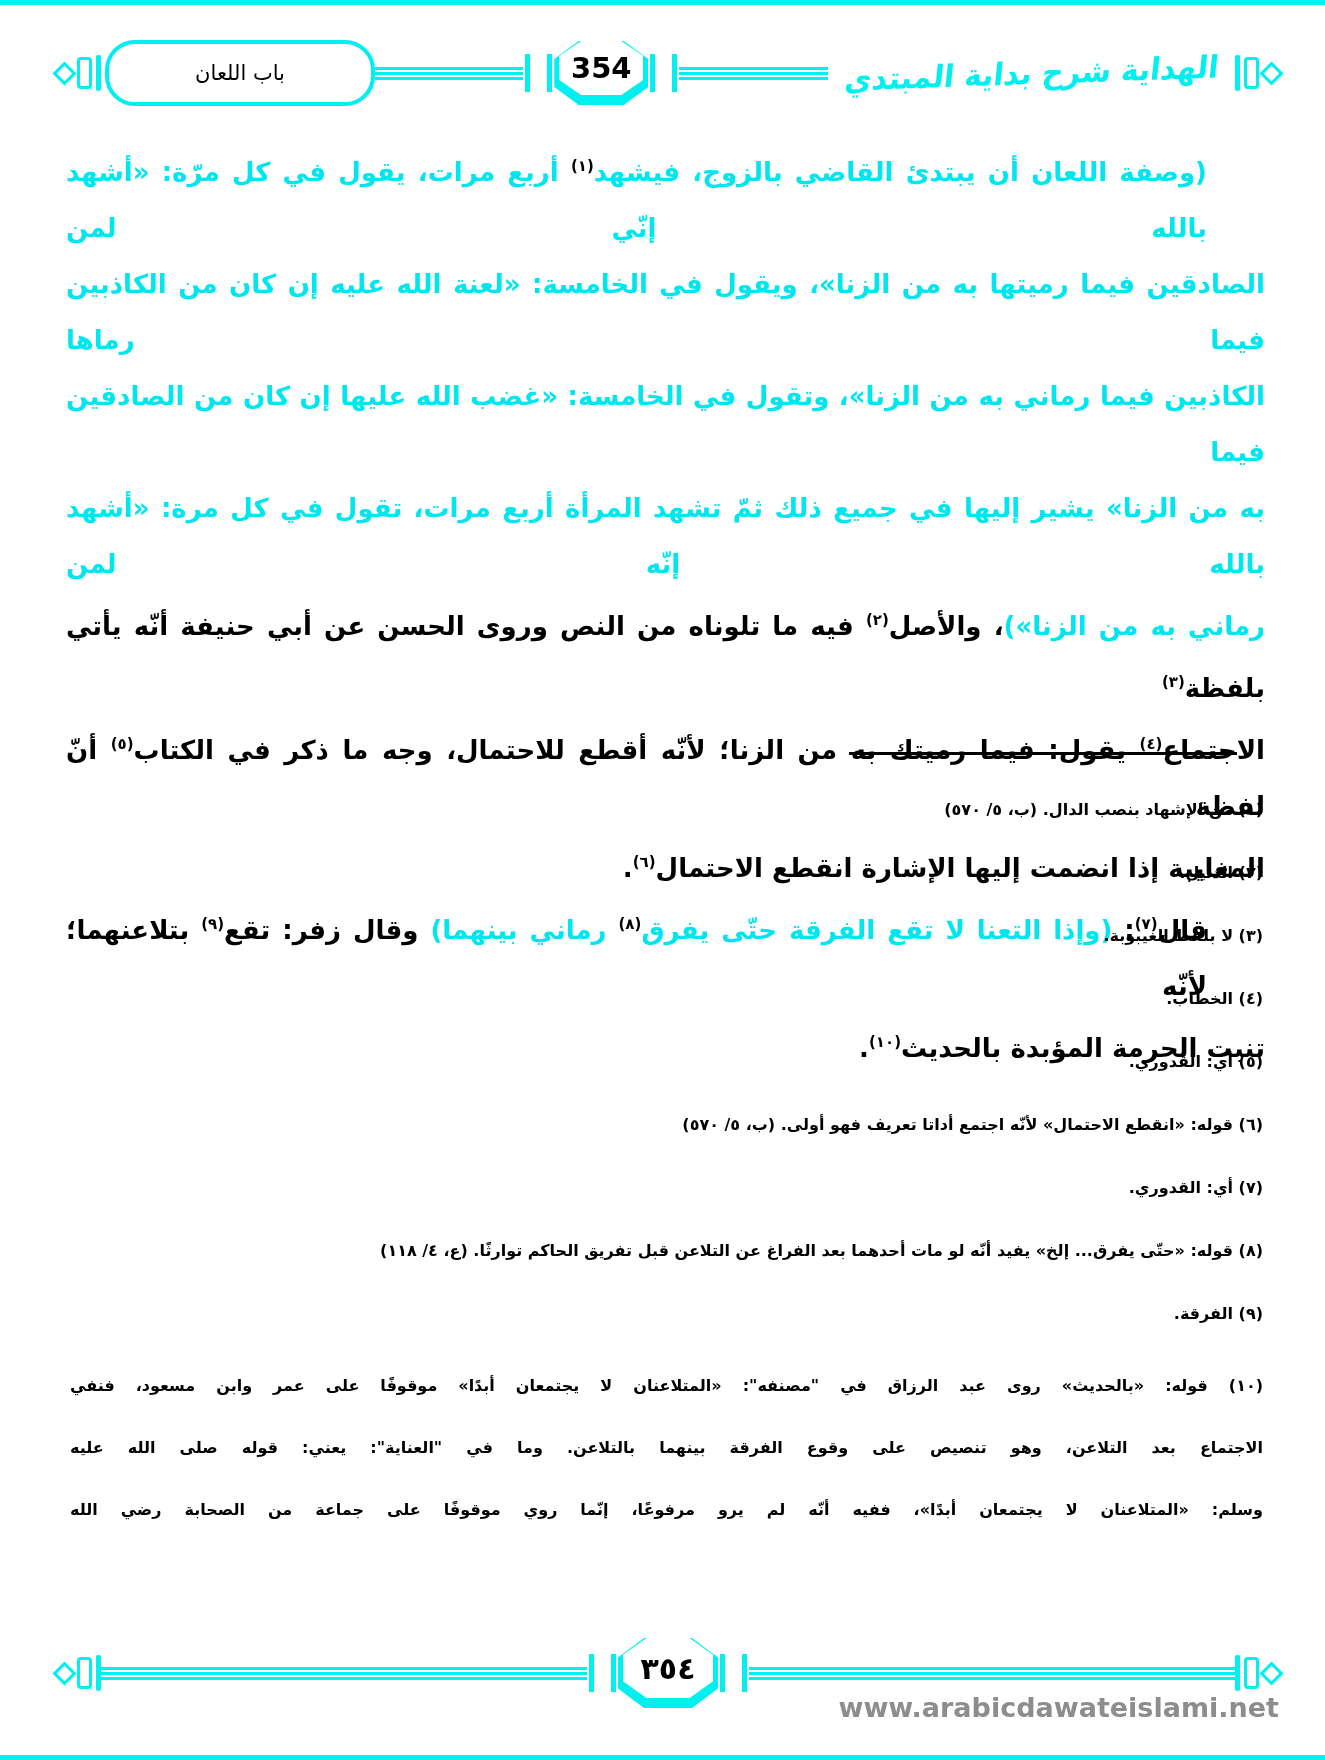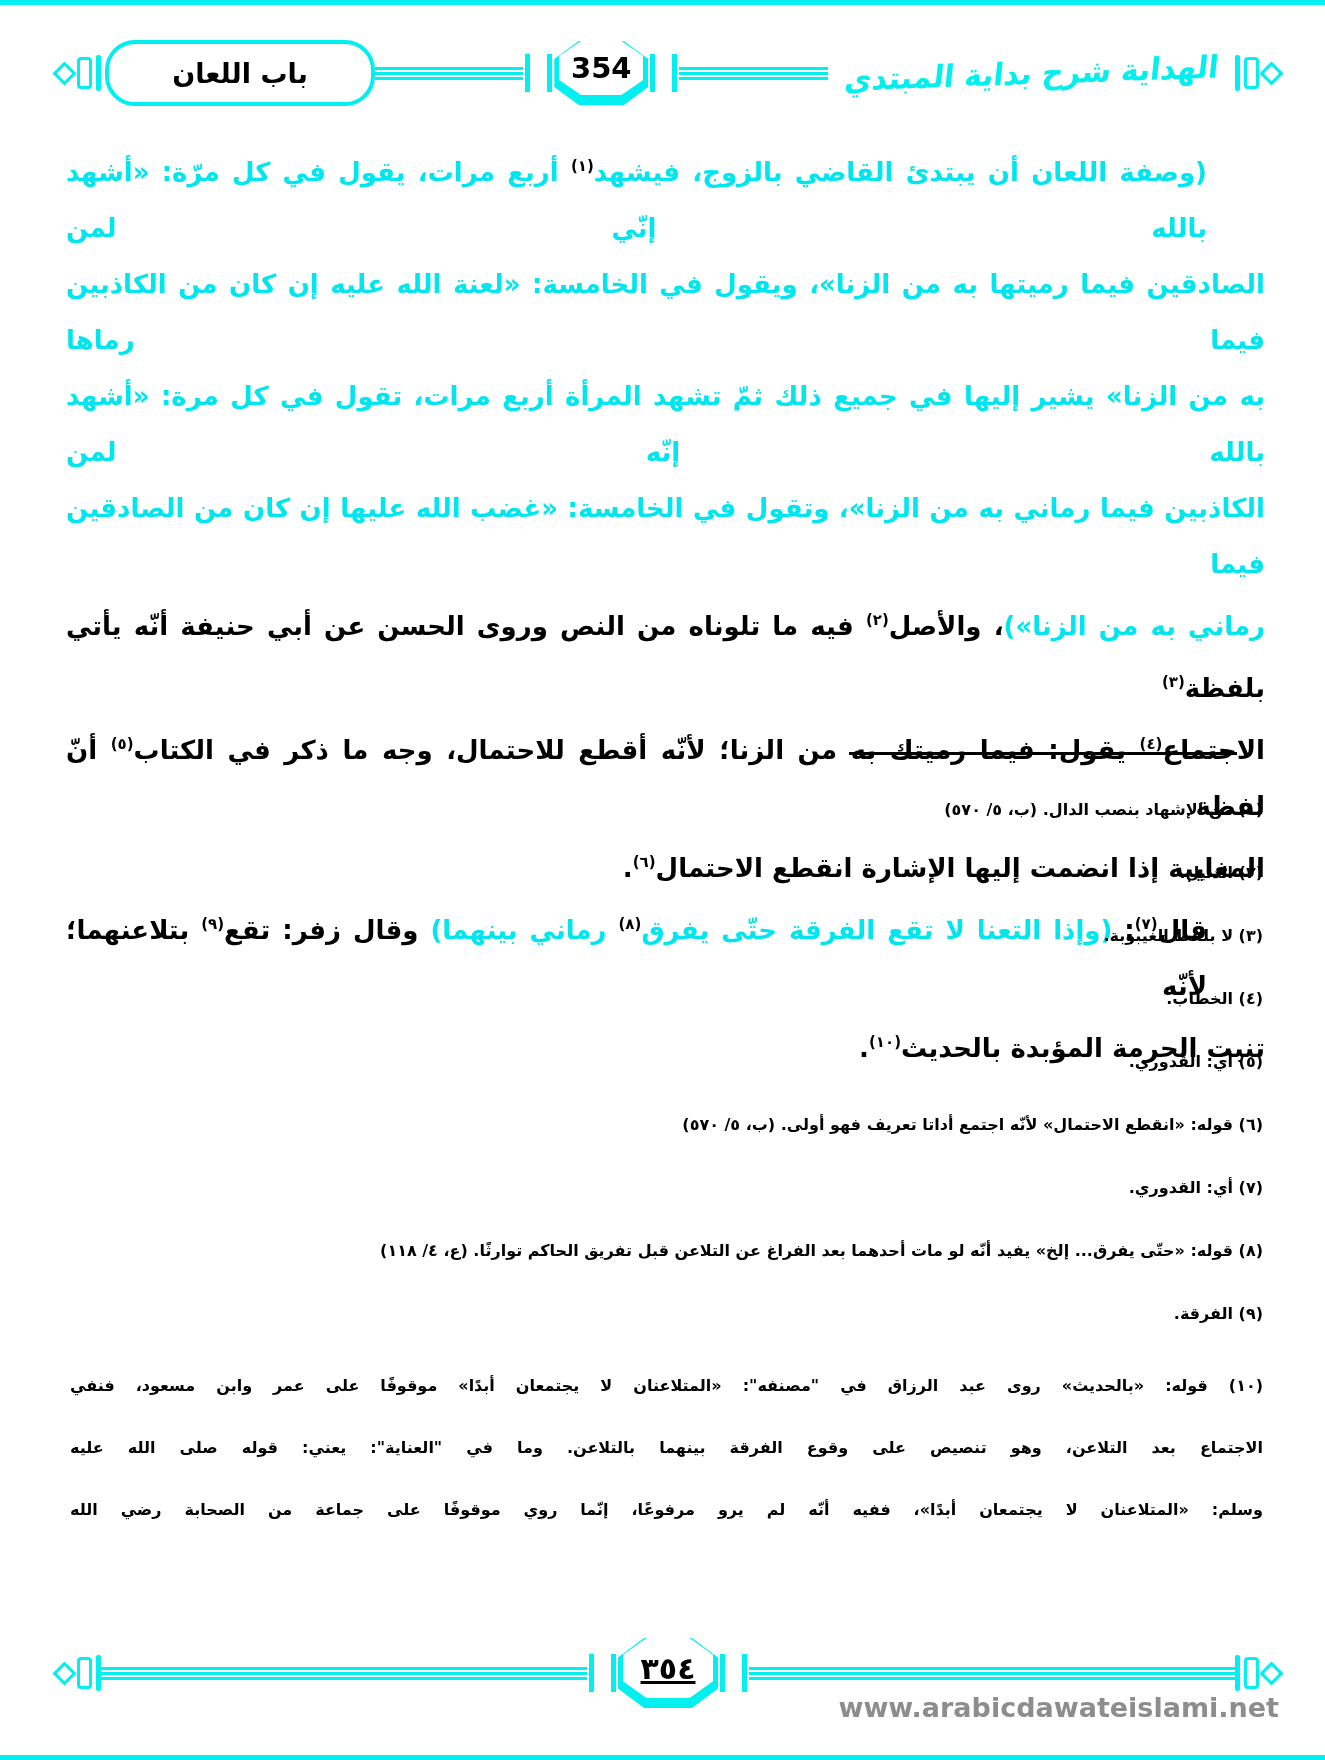--- a/index.html
+++ b/index.html
@@ -17,27 +17,27 @@
   .band.ftr{top:1638px;height:70px;}
   .tline{flex:1;height:13px;
     background:linear-gradient(to bottom,var(--accent) 0 3px,transparent 3px 5px,var(--accent) 5px 8px,transparent 8px 10px,var(--accent) 10px 13px);}
   .bracket{width:17px;height:38px;border-left:5px solid var(--accent);border-right:5px solid var(--accent);margin:0 2px;}
   .finial{display:flex;align-items:center;gap:4px;}
   .f-diamond{width:11px;height:11px;border:3px solid var(--accent);transform:rotate(45deg);}
   .f-cap{width:9px;height:26px;border:3px solid var(--accent);border-radius:4px;background:#fff;}
   .f-bar{width:5px;height:36px;background:var(--accent);border-radius:2px;}
   .chapterbox{min-width:262px;height:58px;border:4px solid var(--accent);border-radius:30px;
     display:flex;align-items:center;justify-content:center;
-    font-size:27px;font-weight:bold;color:var(--ink);margin-left:4px;}
+    font-size:21px;font-weight:normal;color:var(--ink);margin-left:4px;}
   .octa-outer{width:94px;height:64px;background:var(--accent);display:flex;align-items:flex-start;justify-content:center;
     clip-path:polygon(26% 0%,74% 0%,100% 28%,100% 72%,74% 100%,26% 100%,0% 72%,0% 28%);}
   .octa-inner{width:84px;height:54px;background:#fff;display:flex;align-items:center;justify-content:center;
     clip-path:polygon(26% 0%,74% 0%,100% 28%,100% 72%,74% 100%,26% 100%,0% 72%,0% 28%);
     font-size:29px;font-weight:bold;color:var(--ink);}
-  .octa-outer.big{width:100px;height:70px;text-decoration:underline;}
+  .octa-outer.big{width:100px;height:70px;}
   .octa-outer.big .octa-inner{width:90px;height:60px;font-size:30px;}
   .callig{color:var(--accent);font-weight:bold;font-size:31px;white-space:nowrap;
     transform:skewX(-8deg) rotate(-2deg) scaleX(.95);margin:0 8px;letter-spacing:-1px;}
 
   
   .matn{position:absolute;top:138px;right:60px;left:66px;direction:rtl;color:var(--ink);}
   .mline{line-height:56px;font-size:26px;font-weight:bold;text-align:justify;text-align-last:justify;white-space:normal;}
   .mline.lastline{text-align-last:right;}
   .mline.indent{padding-right:58px;}
   .mline .cyan{color:var(--matn);}
@@ -79,22 +79,22 @@
   <span class="finial">
     <span class="f-bar"></span>
       <span class="f-cap"></span>
       <span class="f-diamond"></span>
   </span>
 </div>
 
 <div class="matn">
     <div class="mline indent"><span class="cyan">(وصفة اللعان أن يبتدئ القاضي بالزوج، فيشهد</span><sup class="ref">(١)</sup><span class="cyan"> أربع مرات، يقول في كل مرّة: «أشهد بالله إنّي لمن</span></div>
     <div class="mline"><span class="cyan">الصادقين فيما رميتها به من الزنا»، ويقول في الخامسة: «لعنة الله عليه إن كان من الكاذبين فيما رماها</span></div>
+    <div class="mline"><span class="cyan">الكاذبين فيما رماني به من الزنا»، وتقول في الخامسة: «غضب الله عليها إن كان من الصادقين فيما</span></div>
     <div class="mline"><span class="cyan">به من الزنا» يشير إليها في جميع ذلك ثمّ تشهد المرأة أربع مرات، تقول في كل مرة: «أشهد بالله إنّه لمن</span></div>
-    <div class="mline"><span class="cyan">الكاذبين فيما رماني به من الزنا»، وتقول في الخامسة: «غضب الله عليها إن كان من الصادقين فيما</span></div>
     <div class="mline"><span class="cyan">رماني به من الزنا»)</span><span>، والأصل</span><sup class="ref">(٢)</sup><span> فيه ما تلوناه من النص وروى الحسن عن أبي حنيفة أنّه يأتي بلفظة</span><sup class="ref">(٣)</sup></div>
     <div class="mline"><span>الاجتماع</span><sup class="ref">(٤)</sup><span> يقول: فيما رميتك به من الزنا؛ لأنّه أقطع للاحتمال، وجه ما ذكر في الكتاب</span><sup class="ref">(٥)</sup><span> أنّ لفظة</span></div>
     <div class="mline lastline"><span>المغايبة إذا انضمت إليها الإشارة انقطع الاحتمال</span><sup class="ref">(٦)</sup><span>.</span></div>
     <div class="mline indent"><span>قال</span><sup class="ref">(٧)</sup><span>: </span><span class="cyan">(وإذا التعنا لا تقع الفرقة حتّى يفرق</span><sup class="ref">(٨)</sup><span class="cyan"> رماني بينهما)</span><span> وقال زفر: تقع</span><sup class="ref">(٩)</sup><span> بتلاعنهما؛ لأنّه</span></div>
     <div class="mline lastline"><span>تنبت الحرمة المؤبدة بالحديث</span><sup class="ref">(١٠)</sup><span>.</span></div>
   </div>
 
 <div class="fndivider"></div>
 <div class="footnotes">
     <div class="fnote">

